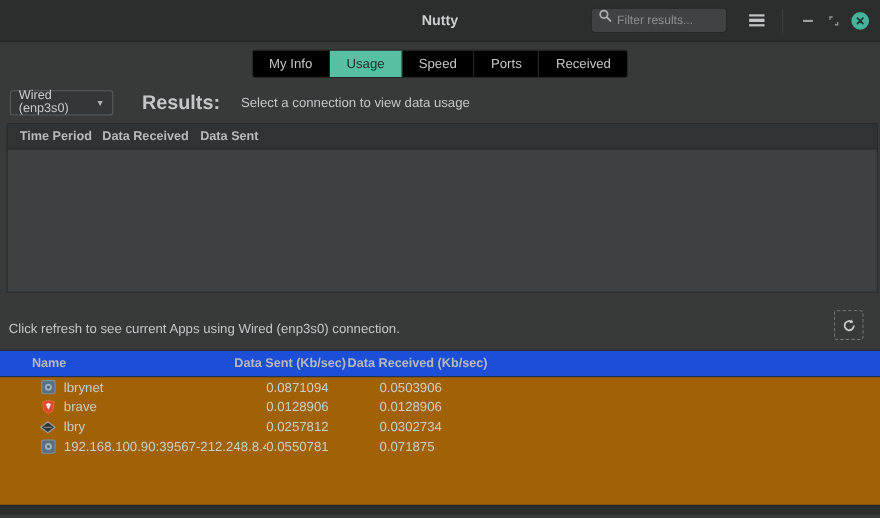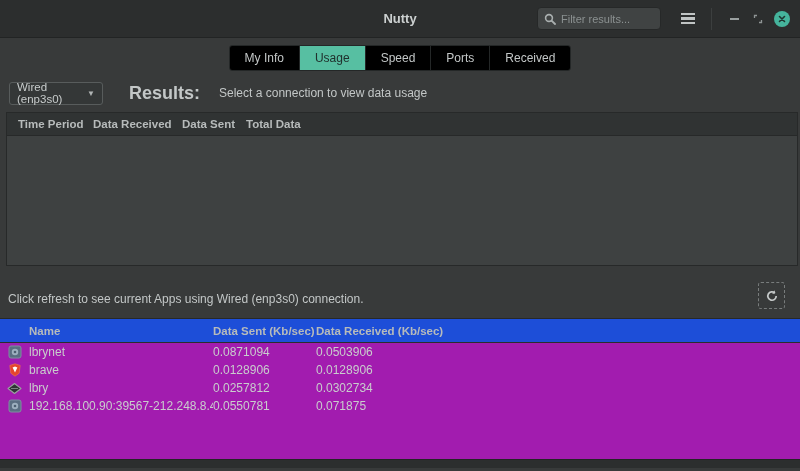--- a/index.html
+++ b/index.html
@@ -21,21 +21,21 @@
     display:flex; align-items:center;
   }
   .title {
     position:absolute; left:0; right:0; text-align:center;
     font-size:13px; font-weight:bold; color:#ccd0d0; pointer-events:none;
   }
   .tb-right { position:absolute; right:6px; display:flex; align-items:center; height:100%; }
   .search-entry {
     width:124px; height:23px;
     background:#404343; border:1px solid #262828; border-radius:4px;
-    display:flex; align-items:center; padding:0 6px; margin-right:14px;
+    display:flex; padding:0 6px; margin-right:14px;
   }
   .search-entry svg { flex:0 0 auto; margin-right:5px; }
   .search-entry input {
     width:100%; background:transparent; border:none; outline:none;
     font-family:"Liberation Sans", sans-serif; font-size:11px; color:#cfd3d3;
   }
   .search-entry input::placeholder { color:#8b9191; }
   .menu-btn { width:26px; height:26px; display:flex; flex-direction:column; justify-content:center; align-items:center; gap:2px; border-radius:3px; cursor:pointer; margin-right:10px; }
   .menu-btn span { display:block; width:14px; height:2.5px; background:#c0c4c4; }
   .tb-sep { width:1px; height:22px; background:#3c3f3f; margin-right:10px; }
@@ -90,21 +90,21 @@
     cursor:pointer;
   }
 
   
   .apps-table { flex:1; display:flex; flex-direction:column; border-top:1px solid #272929; }
   .a-head { flex:0 0 24px; background:#1d4ed8; display:flex; align-items:center; font-size:11.5px; font-weight:bold; color:#b7bbbb; border-bottom:1px solid #2a2d2d; }
   .a-head .ic  { width:29px; }
   .a-head .cn  { width:184px; }
   .a-head .cs  { width:103px; }
   .a-head .cr  { flex:1; }
-  .a-body { flex:1; background:#a21caf; display:flex; flex-direction:column; }
+  .a-body { flex:1; background:#a16207; display:flex; flex-direction:column;padding-left:29px; }
   .a-row { flex:0 0 18px; display:flex; align-items:center; font-size:12px; color:#c9cdcd; cursor:default; }
   .a-row .ic { width:29px; display:flex; justify-content:center; align-items:center; }
   .a-row .cn { width:184px; overflow:hidden; white-space:nowrap; }
   .a-row .cs { width:103px; }
   .a-row .cr { flex:1; }
   .a-fill { flex:1; }
 
   
   .footer { flex:0 0 9px; background:#2c2e2e; border-top:1px solid #232525; }
 </style>
@@ -164,21 +164,20 @@
     </div>
     <span class="results-label">Results:</span>
     <span class="results-text">Select a connection to view data usage</span>
   </div>
 
   <div class="usage-table">
     <div class="u-head">
       <div class="c1">Time Period</div>
       <div class="c2">Data Received</div>
       <div class="c3">Data Sent</div>
-      <div class="c4">Total Data</div>
     </div>
     <div class="u-body"></div>
   </div>
 
   <div class="hint-row">
     <div class="hint-text">Click refresh to see current Apps using Wired (enp3s0) connection.</div>
     <button class="refresh-btn">
       <svg width="14" height="14" viewBox="0 0 14 14">
         <path d="M11.2 7 A4.2 4.2 0 1 1 9.9 4" fill="none" stroke="#c6caca" stroke-width="1.7"></path>
         <path d="M9.6 1.2 L10.2 4.3 L7.1 4.9 Z" fill="#c6caca"></path>

